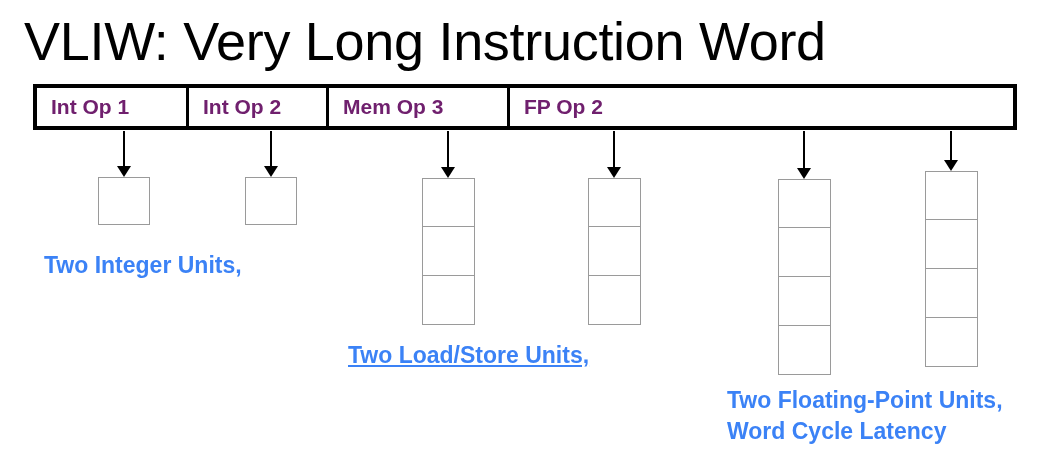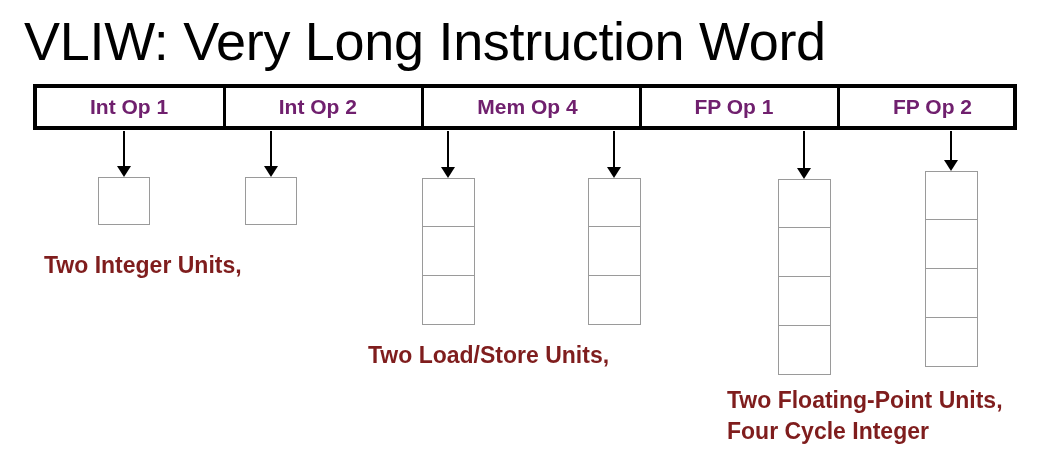--- a/index.html
+++ b/index.html
@@ -49,21 +49,20 @@
     box-sizing: border-box;
     border-right: 3px solid #000000;
     display: flex;
     align-items: center;
     padding-left: 14px;
     color: #70206E;
     font-size: 21px;
     font-weight: 600;
     white-space: nowrap;
     overflow: hidden;
-    margin-left: 39px;
   }
   .bundle-cell:last-child {
     border-right: none;
   }
 
   
   .unit {
     position: absolute;
     box-sizing: border-box;
     background: #ffffff;
@@ -95,39 +94,38 @@
     width: 0;
     height: 0;
     border-left: 7px solid transparent;
     border-right: 7px solid transparent;
     border-top: 11px solid #000000;
   }
 
   
   .caption {
     position: absolute;
-    color: #7f1d1d;
+    color: #3b82f6;
     font-size: 23px;
     font-weight: 600;
     line-height: 31px;
     white-space: nowrap;
   }
 </style>
 </head>
 <body>
 
 <div id="slide">
 
   <div id="slide-title">VLIW: Very Long Instruction Word</div>
 
   <div id="bundle">
     <div class="bundle-cell" style="width:152px;">Int Op 1</div>
-    <div class="bundle-cell" style="width:162px;">Int Op 2</div>
-    <div class="bundle-cell" style="width:181px;">Mem Op 4</div>
-    <div class="bundle-cell" style="width:162px;">FP Op 1</div>
+    <div class="bundle-cell" style="width:140px;">Int Op 2</div>
+    <div class="bundle-cell" style="width:181px;">Mem Op 3</div>
     <div class="bundle-cell" style="width:136px;">FP Op 2</div>
   </div>
 
   <div class="arrow" style="left:117px; top:131px; height:46px;">
     <div class="shaft" style="height:35px;"></div>
     <div class="head" style="top:35px;"></div>
   </div>
   <div class="arrow" style="left:264px; top:131px; height:46px;">
     <div class="shaft" style="height:35px;"></div>
     <div class="head" style="top:35px;"></div>
@@ -180,22 +178,22 @@
     <div class="unit-cell" style="height:49px;"></div>
     <div class="unit-cell" style="height:49px;"></div>
     <div class="unit-cell" style="height:49px;"></div>
     <div class="unit-cell" style="height:49px;"></div>
   </div>
 
   <div class="caption" style="left:44px; top:250px;">
     <div>Two Integer Units,</div>
   </div>
 
-  <div class="caption" style="left:368px; top:340px;">
+  <div class="caption" style="left:348px; top:340px;text-decoration:underline;">
     <div>Two Load/Store Units,</div>
   </div>
 
   <div class="caption" style="left:727px; top:385px;">
     <div>Two Floating-Point Units,</div>
-    <div>Four Cycle Integer</div>
+    <div>Word Cycle Latency</div>
   </div>
 
 </div>
 
 </body></html>

